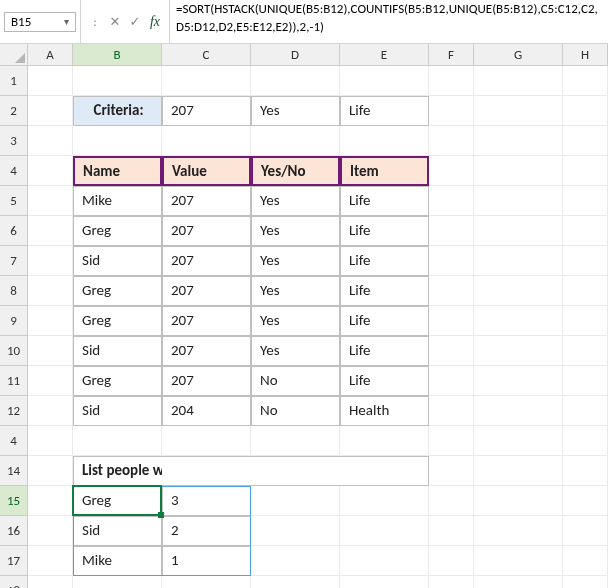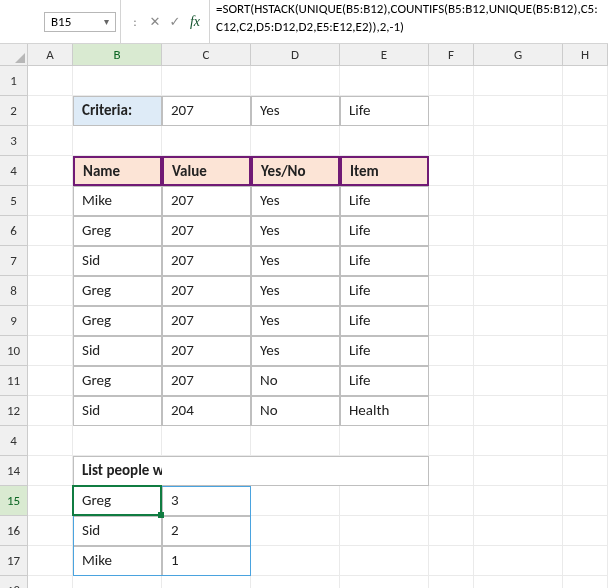--- a/index.html
+++ b/index.html
@@ -33,21 +33,20 @@
   .name-box {
     width: 72px;
     height: 20px;
     border: 1px solid #b7b7b7;
     background: #fff;
     font-size: 13px;
     padding: 1px 6px;
     display: flex;
     align-items: center;
     justify-content: space-between;
-    margin-left: 40px;
   }
   .name-box .chev {
     font-size: 10px;
     color: #666;
   }
   .fb-icons {
     display: flex;
     align-items: center;
     gap: 0;
     padding: 0 4px;
@@ -153,20 +152,21 @@
   .cG { width: 89px; }
   .cH { width: 45px; }
 
   .rowH { height: 30px; }
 
   
   .criteria-label {
     background: #deebf7;
     border: 1px solid #bfbfbf;
     font-weight: bold;
+    text-align: center;
   }
   .criteria-val {
     background: #fff;
     border: 1px solid #bfbfbf;
   }
 
   
   .thdr {
     background: #fce4d6;
     border: 2px solid #701a75;

